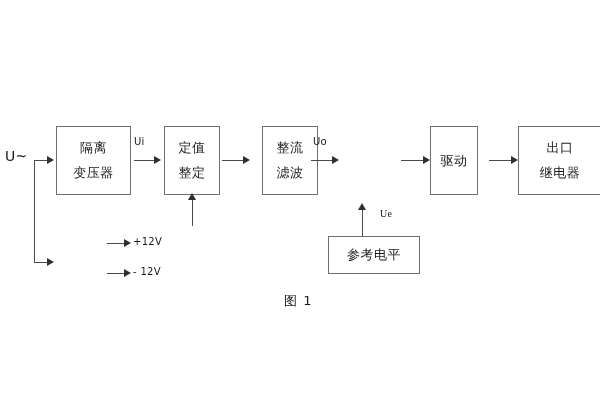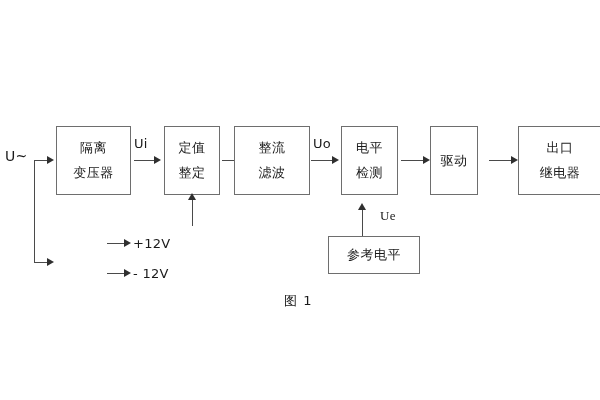--- a/index.html
+++ b/index.html
@@ -39,21 +39,21 @@
   }
   .box .line + .line {
     margin-top: 11px;
     text-align: center;
   }
   .box.single .line {
     margin-top: 0;
   }
   .label {
     position: absolute;
-    font-size: 13px;
+    font-size: 10px;
     color: #1a1a1a;
     white-space: nowrap;
     letter-spacing: 0.3px;
   }
   .label.big {
     font-size: 14px;
   }
   .caption {
     position: absolute;
     font-size: 13px;
@@ -112,33 +112,29 @@
   <div class="arrow-right" style="left:154px; top:155.5px;"></div>
 
   <div class="box" style="left:164px; top:126px; width:56px; height:69px;">
     <span class="line">定值</span>
     <span class="line">整定</span>
   </div>
 
   <div class="hline" style="left:222px; top:160px; width:24px;"></div>
   <div class="arrow-right" style="left:243px; top:155.5px;"></div>
 
-  <div class="box" style="left:234px; top:126px; width:76px; height:69px;">
+  <div class="box" style="left:262px; top:126px; width:56px; height:69px;">
     <span class="line">整流</span>
     <span class="line">滤波</span>
   </div>
 
   <div class="label" style="left:313px; top:136px;">Uo</div>
   <div class="hline" style="left:311px; top:160px; width:23px;"></div>
   <div class="arrow-right" style="left:332px; top:155.5px;"></div>
 
-  <div class="box" style="left:341px; top:126px; width:57px; height:69px;">
-    <span class="line">电平</span>
-    <span class="line">检测</span>
-  </div>
 
   <div class="hline" style="left:401px; top:160px; width:25px;"></div>
   <div class="arrow-right" style="left:423px; top:155.5px;"></div>
 
   <div class="box single" style="left:430px; top:126px; width:48px; height:69px;">
     <span class="line">驱动</span>
   </div>
 
   <div class="hline" style="left:489px; top:160px; width:25px;"></div>
   <div class="arrow-right" style="left:511px; top:155.5px;"></div>

